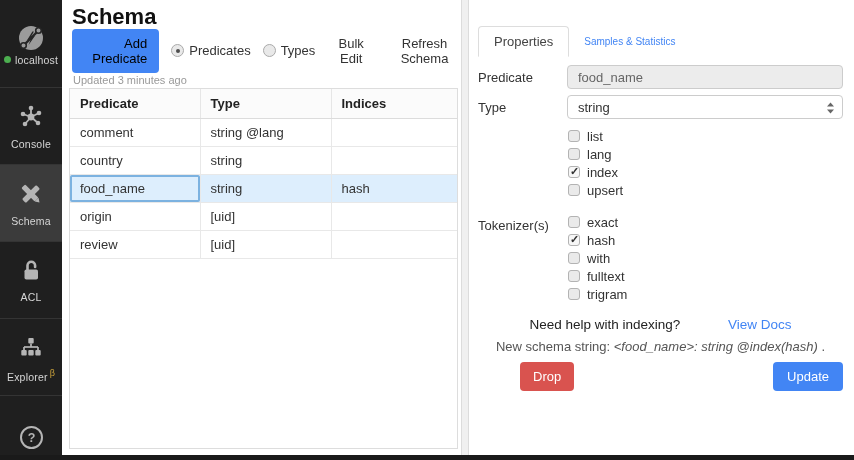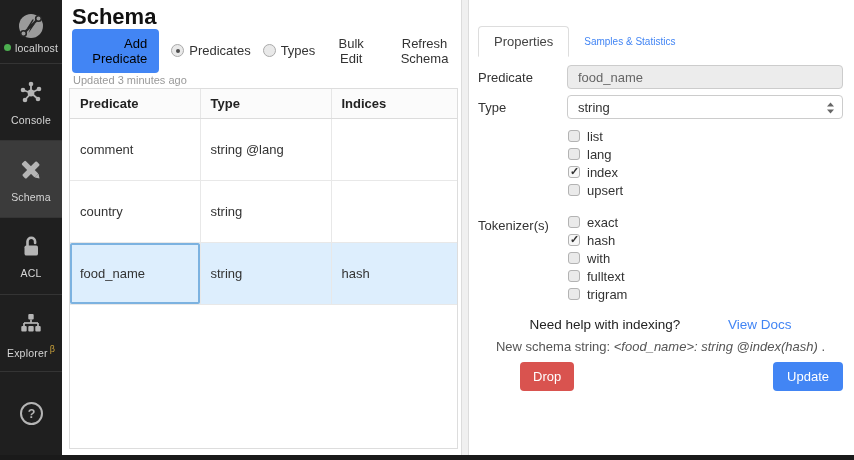--- a/index.html
+++ b/index.html
@@ -6,21 +6,21 @@
   html,body { width:854px; height:460px; overflow:hidden; background:#fff;
     font-family:"Liberation Sans", sans-serif; }
   .stage { position:relative; width:854px; height:460px; background:#fff; }
 
   
   .sidebar { position:absolute; left:0; top:0; width:62px; height:460px;
     background:#1f1f1f; z-index:5; display:flex; flex-direction:column; }
   .side-sec { display:flex; flex-direction:column; align-items:center;
     justify-content:center; border-bottom:1px solid #343434; cursor:pointer; }
   .side-sec .lbl { font-size:10.5px; color:#d6d6d6; margin-top:6px; letter-spacing:.2px; }
-  .sec-conn   { height:64px; }
+  .sec-conn   { height:88px; }
   .sec-item   { height:77px; }
   .sec-active { background:#3b3b3b; }
   .sec-help   { flex:1; border-bottom:none; justify-content:flex-start; padding-top:28px; }
   .beta { color:#c9a13b; font-size:9px; vertical-align:super; margin-left:2px; }
   .conn-lbl { display:flex; align-items:center; gap:4px; }
   .dot { width:7px; height:7px; border-radius:50%; background:#4caf50; display:inline-block; }
 
   
   .footer-bar { position:absolute; left:0; bottom:0; width:854px; height:5px;
     background:#1a1a1a; z-index:9; }
@@ -40,21 +40,21 @@
 
   input[type=radio] { appearance:none; -webkit-appearance:none; width:13px; height:13px;
     border:1px solid #aaa; border-radius:50%; background:#e9e9e9; position:relative; margin:0; }
   input[type=radio]:checked::after { content:""; position:absolute; left:3.5px; top:3.5px;
     width:4px; height:4px; border-radius:50%; background:#4d4d4d; }
 
   
   .table-box { position:absolute; left:7px; top:88px; width:389px; height:361px;
     border:1px solid #ddd; background:#fff; overflow:hidden; }
   table { border-collapse:collapse; width:100%; table-layout:fixed; }
-  th, td { text-align:left; font-size:13px; padding:23px 10px; height:17px; }
+  th, td { text-align:left; font-size:13px; padding:6px 10px; height:17px; }
   th { font-weight:bold; color:#222; background:#fbfbfb; border-bottom:1px solid #dcdcdc;
     border-right:1px solid #e6e6e6; padding:7px 10px; }
   th:last-child { border-right:none; }
   td { color:#333; border-bottom:1px solid #e8e8e8; border-right:1px solid #e8e8e8; cursor:pointer; }
   td:last-child { border-right:none; }
   col.c1 { width:130px; } col.c2 { width:131px; } col.c3 { width:126px; }
   tr.selected td { background:#ddeefd; }
   td.sel-cell { box-shadow:inset 0 0 0 2px #7cb2e0; border-radius:2px; }
 
   
@@ -237,20 +237,30 @@
             <tr>
               <td>country</td>
               <td>string</td>
               <td></td>
             </tr>
             <tr class="selected">
               <td class="sel-cell">food_name</td>
               <td>string</td>
               <td>hash</td>
             </tr>
+            <tr>
+              <td>origin</td>
+              <td>[uid]</td>
+              <td></td>
+            </tr>
+            <tr>
+              <td>review</td>
+              <td>[uid]</td>
+              <td></td>
+            </tr>
           </tbody>
       </table>
     </div>
   </main>
 
   <div class="gutter"></div>
 
   <section class="right-panel">
 
     <div class="tabs">

